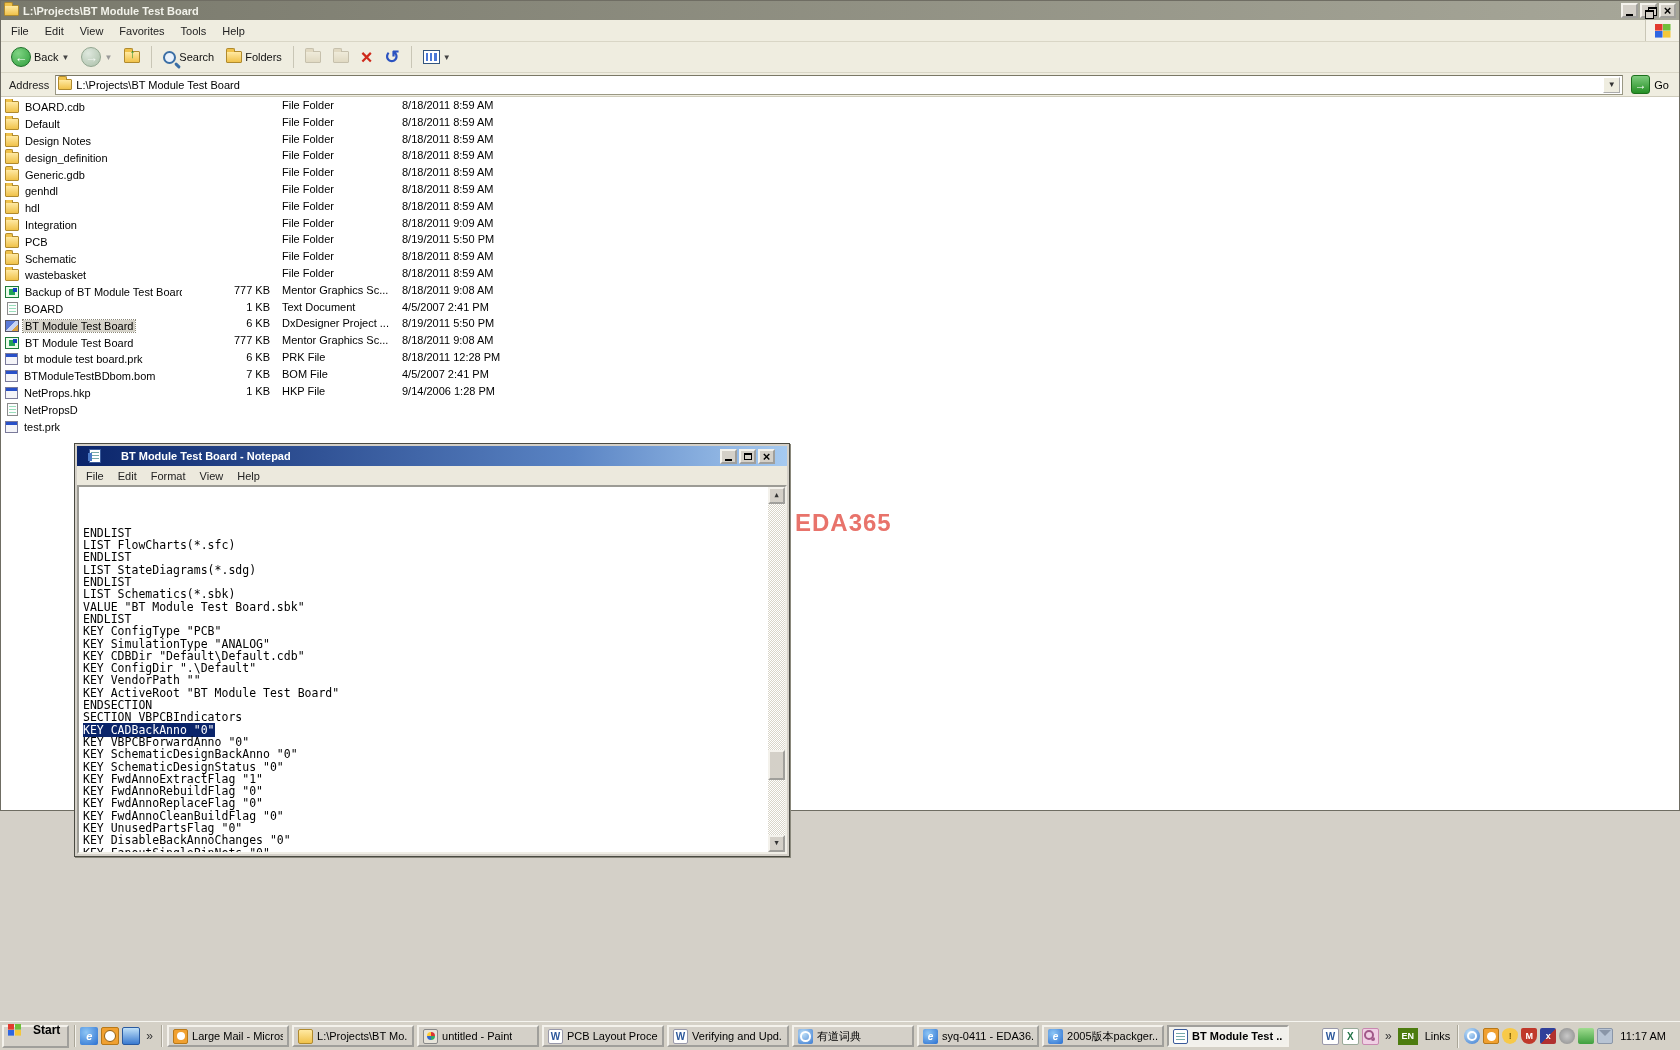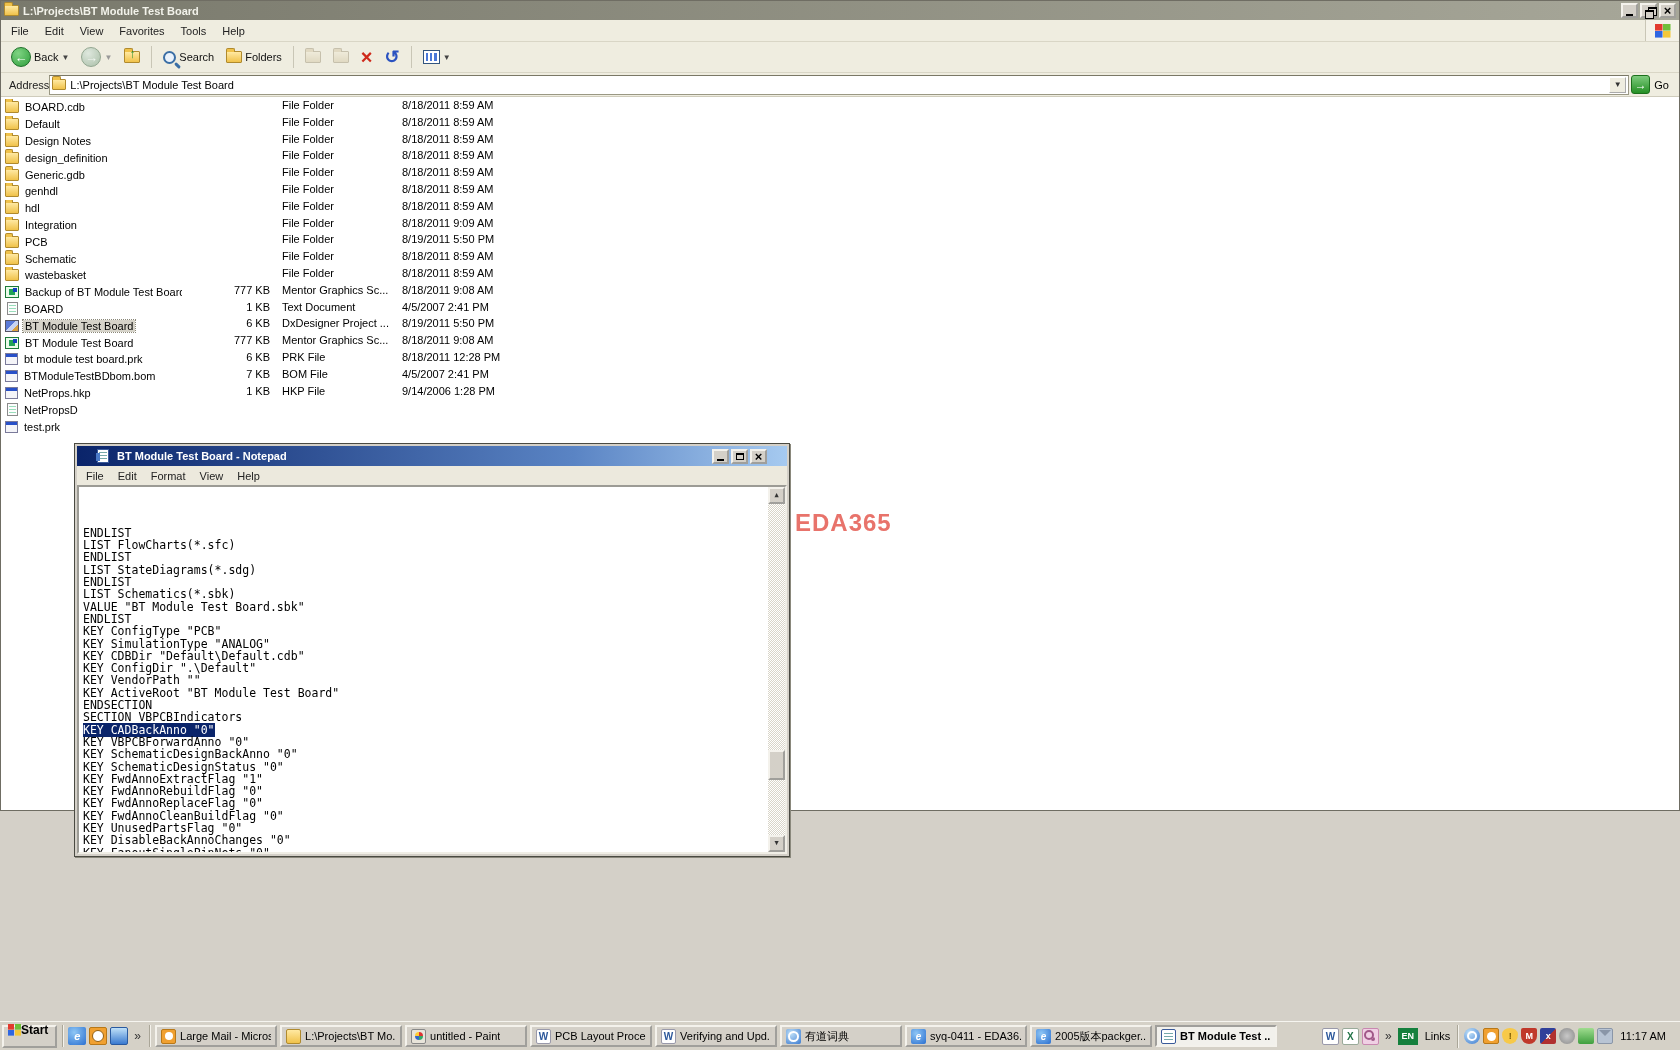--- a/index.html
+++ b/index.html
@@ -40,21 +40,21 @@
   .folder14::before { content:""; position:absolute; left:-1px; top:-4px; width:7px; height:3px; background:#f0c24a; border:1px solid #b08a2d; border-bottom:none; border-radius:2px 2px 0 0; }
   .up-arrow { position:absolute; left:4px; top:-3px; color:#1f8a28; font-weight:bold; font-size:12px; line-height:10px; }
   .mag { width:13px; height:13px; border:2px solid #3a6ea5; border-radius:50%; position:relative; background:#eaf2fb; }
   .mag::after { content:""; position:absolute; width:7px; height:3px; background:#3a6ea5; transform:rotate(45deg); left:9px; top:11px; border-radius:2px; }
   .disabled-ic { opacity:.45; filter:grayscale(.7); }
   .del-x { color:#cf2a1b; font-size:20px; font-weight:bold; line-height:18px; }
   .undo { color:#2a52c0; font-size:18px; font-weight:bold; line-height:18px; }
   .views { width:17px; height:14px; border:1px solid #33557f; background:#fff; padding:2px; display:flex; gap:2px; }
   .views i { flex:1; background:#4a78d8; }
 
-  .x-addrbar { height:24px; background:#efede0; border-bottom:1px solid #cfccbc; display:flex; align-items:center; padding:0 4px; flex:none; }
+  .x-addrbar { height:24px; background:#efede0; border-bottom:1px solid #cfccbc; display:flex; align-items:center; padding:0 4px; gap:6px; flex:none; }
   .addr-label { color:#222; padding-left:4px; }
   .addr-input { flex:1; height:20px; background:#fff; border:1px solid #9a9884; border-top-color:#7a7866; display:flex; align-items:center; padding:0 2px; gap:4px; }
   .addr-text { flex:1; color:#000; }
   .addr-drop { width:17px; height:16px; background:#efede0; border:1px outset #fff; display:flex; align-items:center; justify-content:center; font-size:8px; color:#333; }
   .go-btn { display:flex; align-items:center; gap:4px; padding:0 6px 0 2px; }
   .go-ic { width:19px; height:19px; border-radius:3px; background:linear-gradient(#7ecb7e,#259025); border:1px solid #1c701c; color:#fff; display:flex; align-items:center; justify-content:center; font-weight:bold; font-size:12px; }
 
   .x-header { height:18px; display:flex; background:#f3f2ea; border-bottom:1px solid #d0cdbd; flex:none; color:#222; }
   .hcell { border-right:1px solid #ddd9c9; display:flex; align-items:center; padding:0 6px; }
   .hc-name { width:181px; }
@@ -83,42 +83,42 @@
   .fi-textdoc::before { content:""; position:absolute; left:1px; right:1px; top:2px; height:8px;
       background:repeating-linear-gradient(#9db 0 1px, transparent 1px 3px); }
   .fi-pdf { width:12px; height:13px; background:#fff; border:1px solid #aaa; margin-left:1px; }
   .fi-pdf::before { content:""; position:absolute; inset:3px 2px 2px 2px; background:#d02818; border-radius:2px; }
   .fi-dx { background:linear-gradient(135deg,#5a7ad8 45%,#c8d4f2 45% 70%,#d8a040 70%); border:1px solid #556; }
   .fi-generic { width:13px; height:12px; background:#f4f4f8; border:1px solid #7a7a9a; }
   .fi-generic::before { content:""; position:absolute; left:0; right:0; top:0; height:3px; background:#2850c8; }
 
   
   .notepad { position:absolute; left:74px; top:443px; width:716px; height:414px; background:#d4d0c8; border:1px solid #4a4a42; box-shadow:1px 1px 0 #8a887c; padding:2px; display:flex; flex-direction:column; z-index:20; }
-  .n-titlebar { height:20px; background:linear-gradient(to right,#0a246a,#5a84c4 70%,#a6caf0); display:flex; align-items:center; padding:0 20px; gap:8px; flex:none; }
+  .n-titlebar { height:20px; background:linear-gradient(to right,#0a246a,#5a84c4 70%,#a6caf0); display:flex; align-items:center; padding:0 12px; gap:20px; flex:none; }
   .n-title { color:#fff; font-weight:bold; flex:1; white-space:nowrap; }
   .np-ic { width:12px; height:14px; background:#fff; border:1px solid #3a5a9a; position:relative; flex:none; }
   .np-ic::before { content:""; position:absolute; left:1px; right:1px; top:2px; height:9px; background:repeating-linear-gradient(#7aa 0 1px, transparent 1px 3px); }
   .np-ic::after { content:""; position:absolute; left:-2px; top:3px; width:4px; height:8px; background:#4a7ac8; }
   .n-menubar { height:19px; background:#ece9dd; display:flex; align-items:center; padding-left:2px; flex:none; }
   .n-menubar .menu-item { padding:2px 7px; }
   .n-text { flex:1; background:#fff; border:2px inset #f0eee6; position:relative; overflow:hidden; font-family:"DejaVu Sans Mono", monospace; font-size:11.5px; line-height:12.3px; color:#000; padding:3px 20px 0 4px; white-space:pre; }
   .np-line { height:12.3px; }
   .np-sel { background:#0a246a; color:#fff; }
   .n-scroll { position:absolute; right:0; top:0; bottom:0; width:17px; background:#e8e5da;
       background-image:repeating-conic-gradient(#fff 0 25%, #d9d5c8 0 50%); background-size:2px 2px; }
   .n-sbtn { position:absolute; left:0; width:17px; height:17px; background:#d4d0c8; border:2px outset #f4f2ec; display:flex; align-items:center; justify-content:center; font-size:7px; color:#333; }
   .n-sup { top:0; } .n-sdn { bottom:0; }
   .n-thumb { position:absolute; left:0; width:17px; height:30px; top:72%; background:#d4d0c8; border:2px outset #f4f2ec; }
 
   
   .watermark { position:absolute; left:795px; top:509px; font-size:24px; font-weight:bold; letter-spacing:1px; color:#e8736b; z-index:5; font-family:Liberation Sans, sans-serif; }
 
   
   .taskbar { position:absolute; left:0; bottom:0; width:1680px; height:29px; background:#d5d1c7; border-top:1px solid #f6f5f0; display:flex; align-items:center; padding:0 2px; gap:3px; z-index:50; }
-  .start-btn { height:23px; display:flex; align-items:center; gap:0; padding:0 7px 12px 4px; background:#d4d0c8; border:2px outset #f4f2ec; font-weight:bold; font-size:12px; flex:none; }
+  .start-btn { height:23px; display:flex; align-items:center; gap:12px; padding:0 7px 12px 4px; background:#d4d0c8; border:2px outset #f4f2ec; font-weight:bold; font-size:12px; flex:none; }
   .ql { width:18px; height:18px; border-radius:2px; display:flex; align-items:center; justify-content:center; font-weight:bold; color:#fff; font-size:11px; flex:none; }
   .ql-ie { background:radial-gradient(circle at 35% 30%,#8ec6f5,#2a6fd0); font-style:italic; }
   .ql-clock { background:#f0a030; border:1px solid #b87818; position:relative; }
   .ql-clock::after { content:""; width:10px; height:10px; border-radius:50%; background:#fff; border:1px solid #946012; }
   .ql-msn { background:linear-gradient(#bfe0f8,#3a7ad0); border:1px solid #2a5aa0; }
   .chev { color:#333; font-size:12px; padding:0 3px; flex:none; }
   .tb-vsep { width:1px; height:22px; background:#aaa698; box-shadow:1px 0 0 #f4f2ec; margin:0 2px; flex:none; }
   .task-btn { flex:1; max-width:122px; height:22px; background:#d4d0c8; border:2px outset #f4f2ec; display:flex; align-items:center; gap:4px; padding:0 4px; overflow:hidden; }
   .task-btn.active { background:#f2f1ec; border-style:inset; font-weight:bold; }
   .task-btn .tlabel { white-space:nowrap; overflow:hidden; font-size:11px; }
@@ -131,21 +131,21 @@
   .ti-youdao { background:radial-gradient(circle at 35% 30%,#bfe0f8,#3a7ad0); }
   .ti-youdao::after { content:""; width:7px; height:7px; border:2px solid #fff; border-radius:50%; }
   .ti-ie { background:radial-gradient(circle at 35% 30%,#8ec6f5,#2a6fd0); font-style:italic; }
   .ti-notepad { background:#fff; border:1px solid #3a5a9a; position:relative; }
   .ti-notepad::after { content:""; position:absolute; left:2px; right:2px; top:3px; height:8px; background:repeating-linear-gradient(#7aa 0 1px, transparent 1px 3px); }
   .ri { width:17px; height:17px; display:flex; align-items:center; justify-content:center; color:#fff; font-weight:bold; font-size:10px; border-radius:2px; flex:none; }
   .ri-word { background:#fff; border:1px solid #99a; color:#2b579a; }
   .ri-excel { background:#fff; border:1px solid #9a9; color:#217346; }
   .ri-key { background:#f0d0e4; border:1px solid #c888b0; position:relative; }
   .ri-key::after { content:""; width:6px; height:6px; border:2px solid #a05888; border-radius:50%; box-shadow:4px 4px 0 -3px #a05888; margin:-3px 0 0 -3px; }
-  .en-box { width:20px; height:17px; background:#15803d; color:#fff; font-size:9px; font-weight:bold; display:flex; align-items:center; justify-content:center; flex:none; }
+  .en-box { width:20px; height:17px; background:#4d7c0f; color:#fff; font-size:9px; font-weight:bold; display:flex; align-items:center; justify-content:center; flex:none; }
   .links-lbl { padding:0 4px; flex:none; }
   .tray { height:23px; display:flex; align-items:center; gap:3px; border-left:1px solid #aaa698; box-shadow:inset 1px 0 0 #f4f2ec; padding:0 6px; flex:none; }
   .tri { width:16px; height:16px; border-radius:2px; flex:none; display:flex; align-items:center; justify-content:center; color:#fff; font-size:9px; font-weight:bold; }
   .tri-youdao { background:radial-gradient(circle at 35% 30%,#bfe0f8,#3a7ad0); border-radius:50%; }
   .tri-youdao::after { content:""; width:6px; height:6px; border:2px solid #fff; border-radius:50%; }
   .tri-clock { background:#f0a030; border:1px solid #b87818; } .tri-clock::after { content:""; width:9px; height:9px; border-radius:50%; background:#fff; }
   .tri-shieldy { background:#f7c948; border-radius:50% 50% 50% 50%/40% 40% 60% 60%; color:#7a5a00; }
   .tri-mcafee { background:#c0392b; border-radius:2px 2px 50% 50%; }
   .tri-shieldr { background:linear-gradient(135deg,#30409a 50%,#b03030 50%); border-radius:2px; }
   .tri-vol { background:radial-gradient(#c8c8c8,#8a8a8a); border-radius:50%; }

